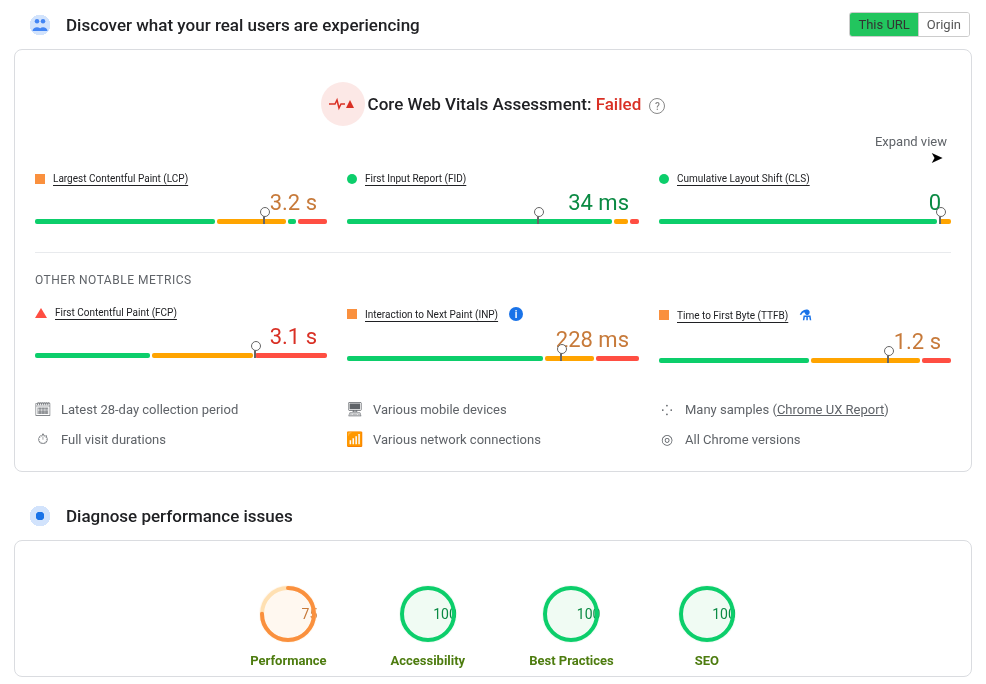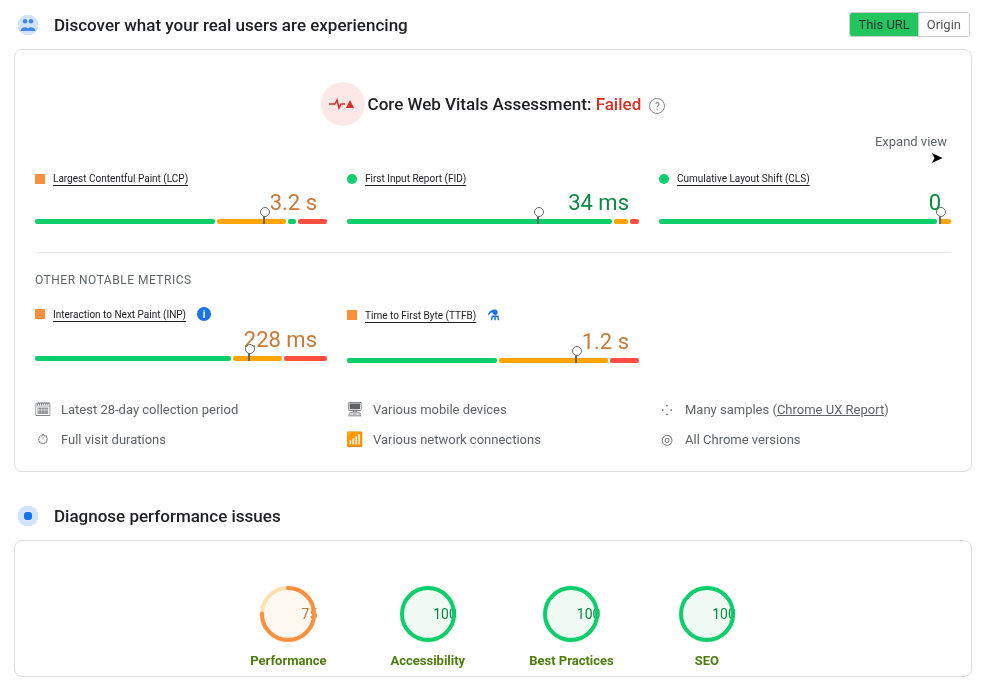--- a/index.html
+++ b/index.html
@@ -1,18 +1,18 @@
 <!DOCTYPE html>
 <html><head>
 <meta charset="utf-8">
 <style>
   * { box-sizing: border-box; margin: 0; padding: 0; }
   body { font-family: -apple-system, Roboto, Arial, sans-serif; background: #fff; color: #202124; width: 986px; }
   
-  .section-header { display: flex; align-items: center; padding: 12px 16px; justify-content: space-between; }
+  .section-header { display: flex; align-items: center; padding: 12px 16px; justify-content: space-between; margin-left: 12px; }
   .section-header-left { display: flex; align-items: center; gap: 14px; }
   .section-icon { width: 24px; height: 24px; border-radius: 50%; display:flex; align-items:center; justify-content:center; }
   .section-title { font-size: 17px; font-weight: 500; color: #202124; }
   
   .toggle-group { display: flex; border: 1px solid #ccc; border-radius: 3px; overflow: hidden; font-size: 13px; }
   .toggle-btn { padding: 4px 8px; background: #fff; cursor: pointer; color: #555; }
   .toggle-btn.active { background: #22c55e; color: #333; }
   .toggle-btn + .toggle-btn { border-left: 1px solid #ccc; padding-left: 8px; }
   
   .card { border: 1px solid #dadce0; border-radius: 8px; margin: 0 14px 20px 14px; padding: 20px 20px 24px 20px; }
@@ -147,20 +147,33 @@
         <span class="marker" style="left:96%"></span>
       </div>
     </div>
   </div>
 
   <hr class="divider">
   <div class="subheader">OTHER NOTABLE METRICS</div>
 
   <div class="metrics-grid">
 
+    <div class="metric">
+      <div class="metric-header">
+        <span class="status-dot triangle"></span>
+        <span class="metric-name">First Contentful Paint (FCP)</span>
+      </div>
+      <div class="metric-value val-red">3.1 s</div>
+      <div class="bar-track">
+        <div class="bar-seg bar-green" style="flex:40"></div>
+        <div class="bar-seg bar-orange" style="flex:35"></div>
+        <div class="bar-seg bar-red" style="flex:25"></div>
+        <span class="marker" style="left:75%"></span>
+      </div>
+    </div>
 
     <div class="metric">
       <div class="metric-header">
         <span class="status-dot square"></span>
         <span class="metric-name">Interaction to Next Paint (INP)</span>
         <span class="info-badge">i</span>
       </div>
       <div class="metric-value val-orange">228 ms</div>
       <div class="bar-track">
         <div class="bar-seg bar-green" style="flex:68"></div>

